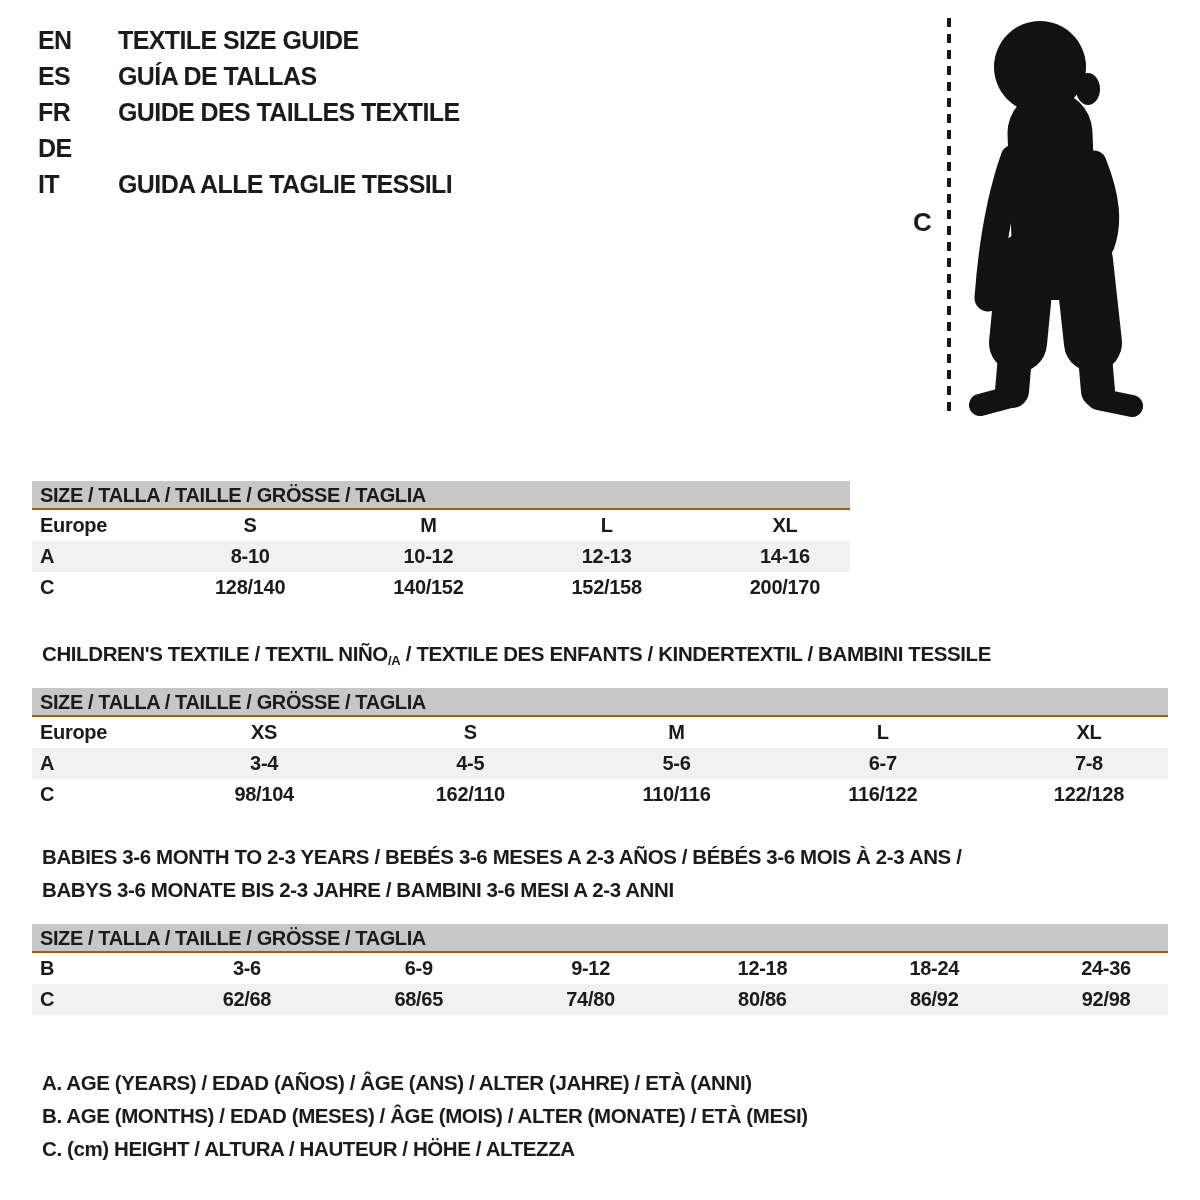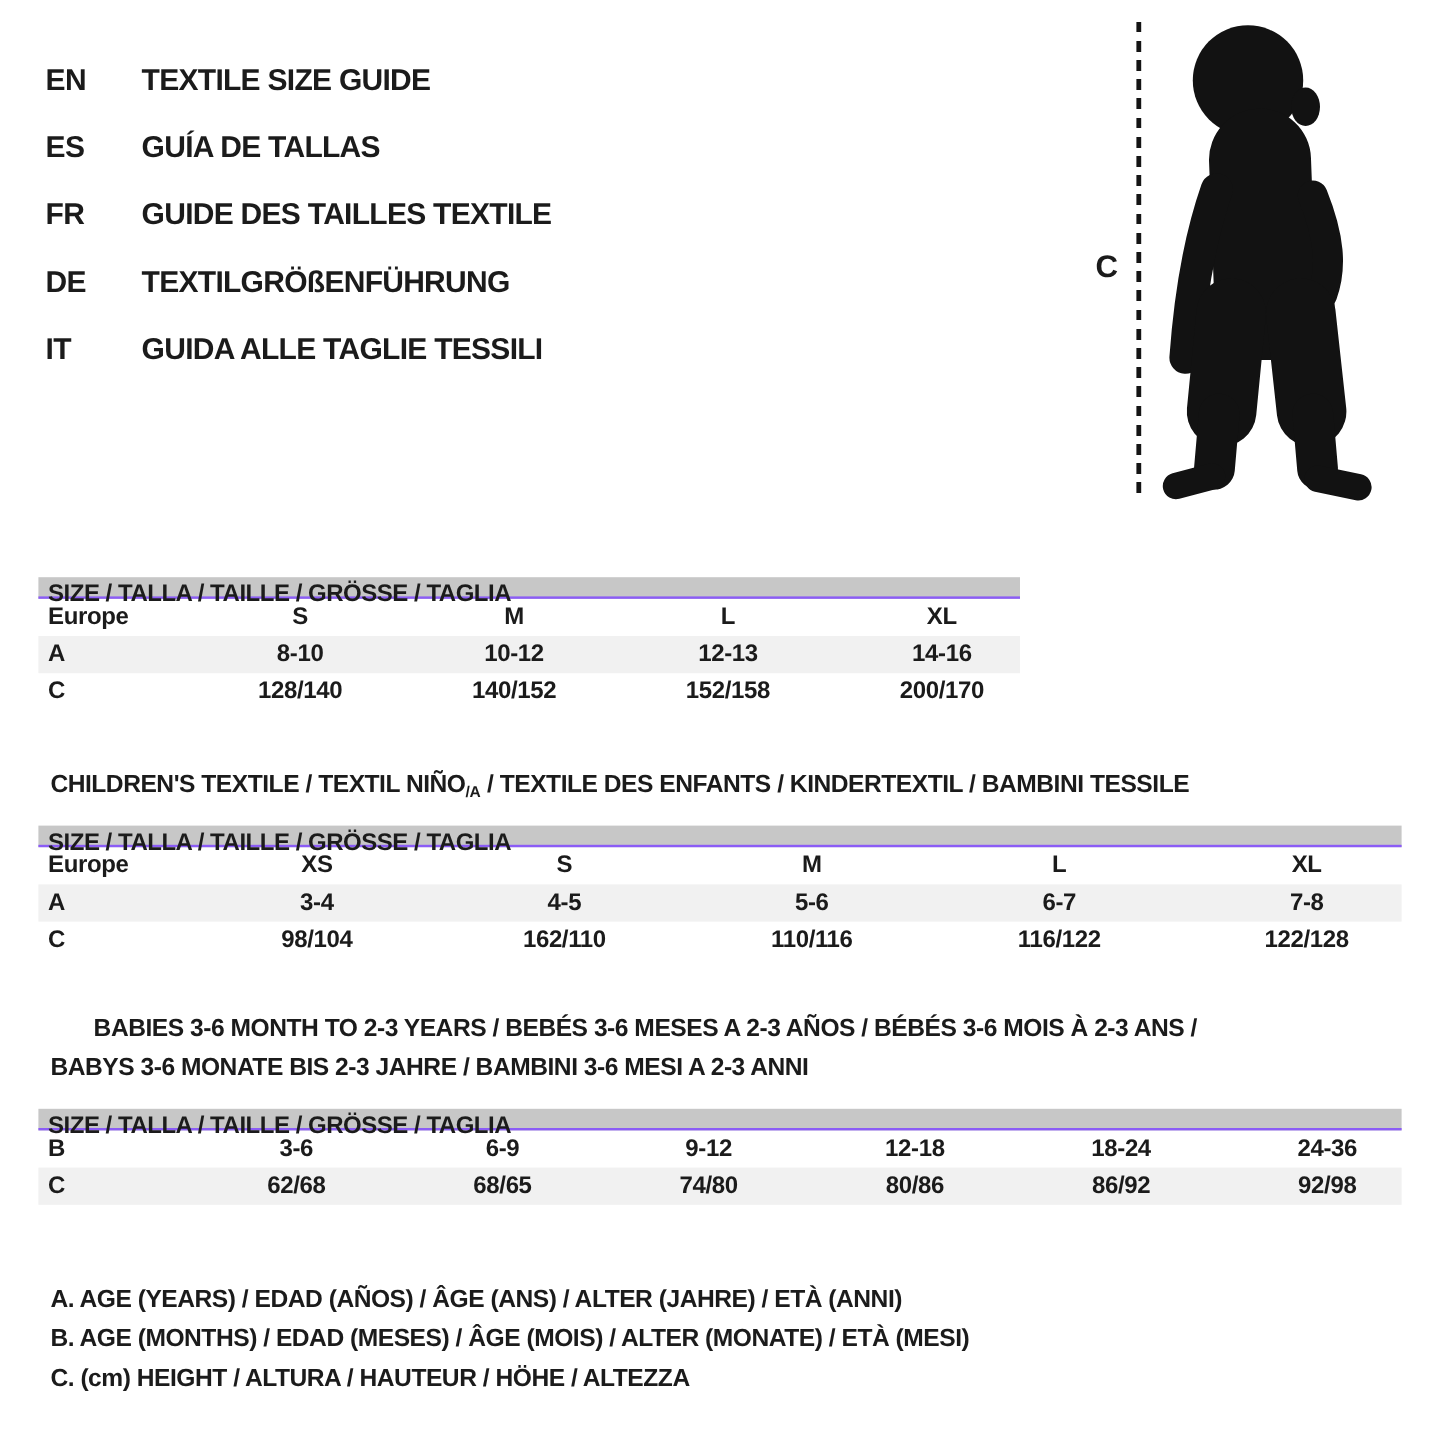--- a/index.html
+++ b/index.html
@@ -1,44 +1,44 @@
 <!DOCTYPE html>
 <html><head>
 <meta charset="utf-8">
 <style>
   html,body{margin:0;padding:0;background:#fff;}
   .page{position:relative;width:1200px;height:1200px;background:#ffffff;overflow:hidden;
         font-family:"Liberation Sans", sans-serif;font-weight:700;color:#1b1b1b;}
 
   
   .lang-block{position:absolute;left:38px;top:26px;}
-  .lang-row{display:flex;height:36px;align-items:flex-end;margin-top:20px;}
+  .lang-row{display:flex;height:36px;align-items:flex-start;}
   .lang-code{width:80px;font-size:25px;letter-spacing:-0.6px;}
   .lang-title{font-size:25px;letter-spacing:-0.6px;white-space:nowrap;}
 
   
   .dash-line{position:absolute;left:947px;top:18px;width:4px;height:398px;
              background:repeating-linear-gradient(180deg,#141414 0 9px,transparent 9px 16px);}
   .c-label{position:absolute;left:913px;top:207px;font-size:26px;}
   .baby-svg{position:absolute;left:962px;top:13px;}
 
   
   .section-title{position:absolute;font-size:20.5px;letter-spacing:-0.4px;white-space:nowrap;}
   .sub{font-size:13px;vertical-align:-4px;letter-spacing:-0.2px;}
   #junior-title{left:42px;top:434px;}
   #children-title{left:42px;top:642px;}
-  #babies-title-1{left:42px;top:845px;margin-left:36px;}
+  #babies-title-1{left:42px;top:845px;}
   #babies-title-2{left:42px;top:878px;}
 
   
   .table{position:absolute;left:32px;}
   #junior-table{top:481px;width:818px;}
   #children-table{top:688px;width:1136px;}
   #babies-table{top:924px;width:1136px;}
-  .size-bar{height:18px;background:#c7c7c7;border-bottom:2px solid #8b5cf6;
+  .size-bar{height:29px;background:#c7c7c7;border-bottom:2px solid #a16207;
             font-size:20px;line-height:29px;padding-left:8px;box-sizing:border-box;
             letter-spacing:-0.4px;}
   .trow{display:flex;height:31px;align-items:center;font-size:20px;letter-spacing:-0.3px;gap:48px;}
   .trow.shaded{background:#f1f1f1;}
   .lbl{width:105px;padding-left:8px;box-sizing:border-box;}
   .cell{flex:1;text-align:center;}
 
   
   .legend{position:absolute;left:42px;top:1066px;}
   .legend-line{height:33px;display:flex;align-items:center;font-size:20.5px;
@@ -57,21 +57,20 @@
     <div class="lang-row">
       <span class="lang-code">ES</span>
       <span class="lang-title">GUÍA DE TALLAS</span>
     </div>
     <div class="lang-row">
       <span class="lang-code">FR</span>
       <span class="lang-title">GUIDE DES TAILLES TEXTILE</span>
     </div>
     <div class="lang-row">
       <span class="lang-code">DE</span>
-      <span class="lang-title">TEXTILGRÖßENFÜHRUNG</span>
     </div>
     <div class="lang-row">
       <span class="lang-code">IT</span>
       <span class="lang-title">GUIDA ALLE TAGLIE TESSILI</span>
     </div>
   </div>
 
   <div class="dash-line"></div>
   <div class="c-label">C</div>
   <svg class="baby-svg" width="190" height="405" viewBox="0 0 190 405">

